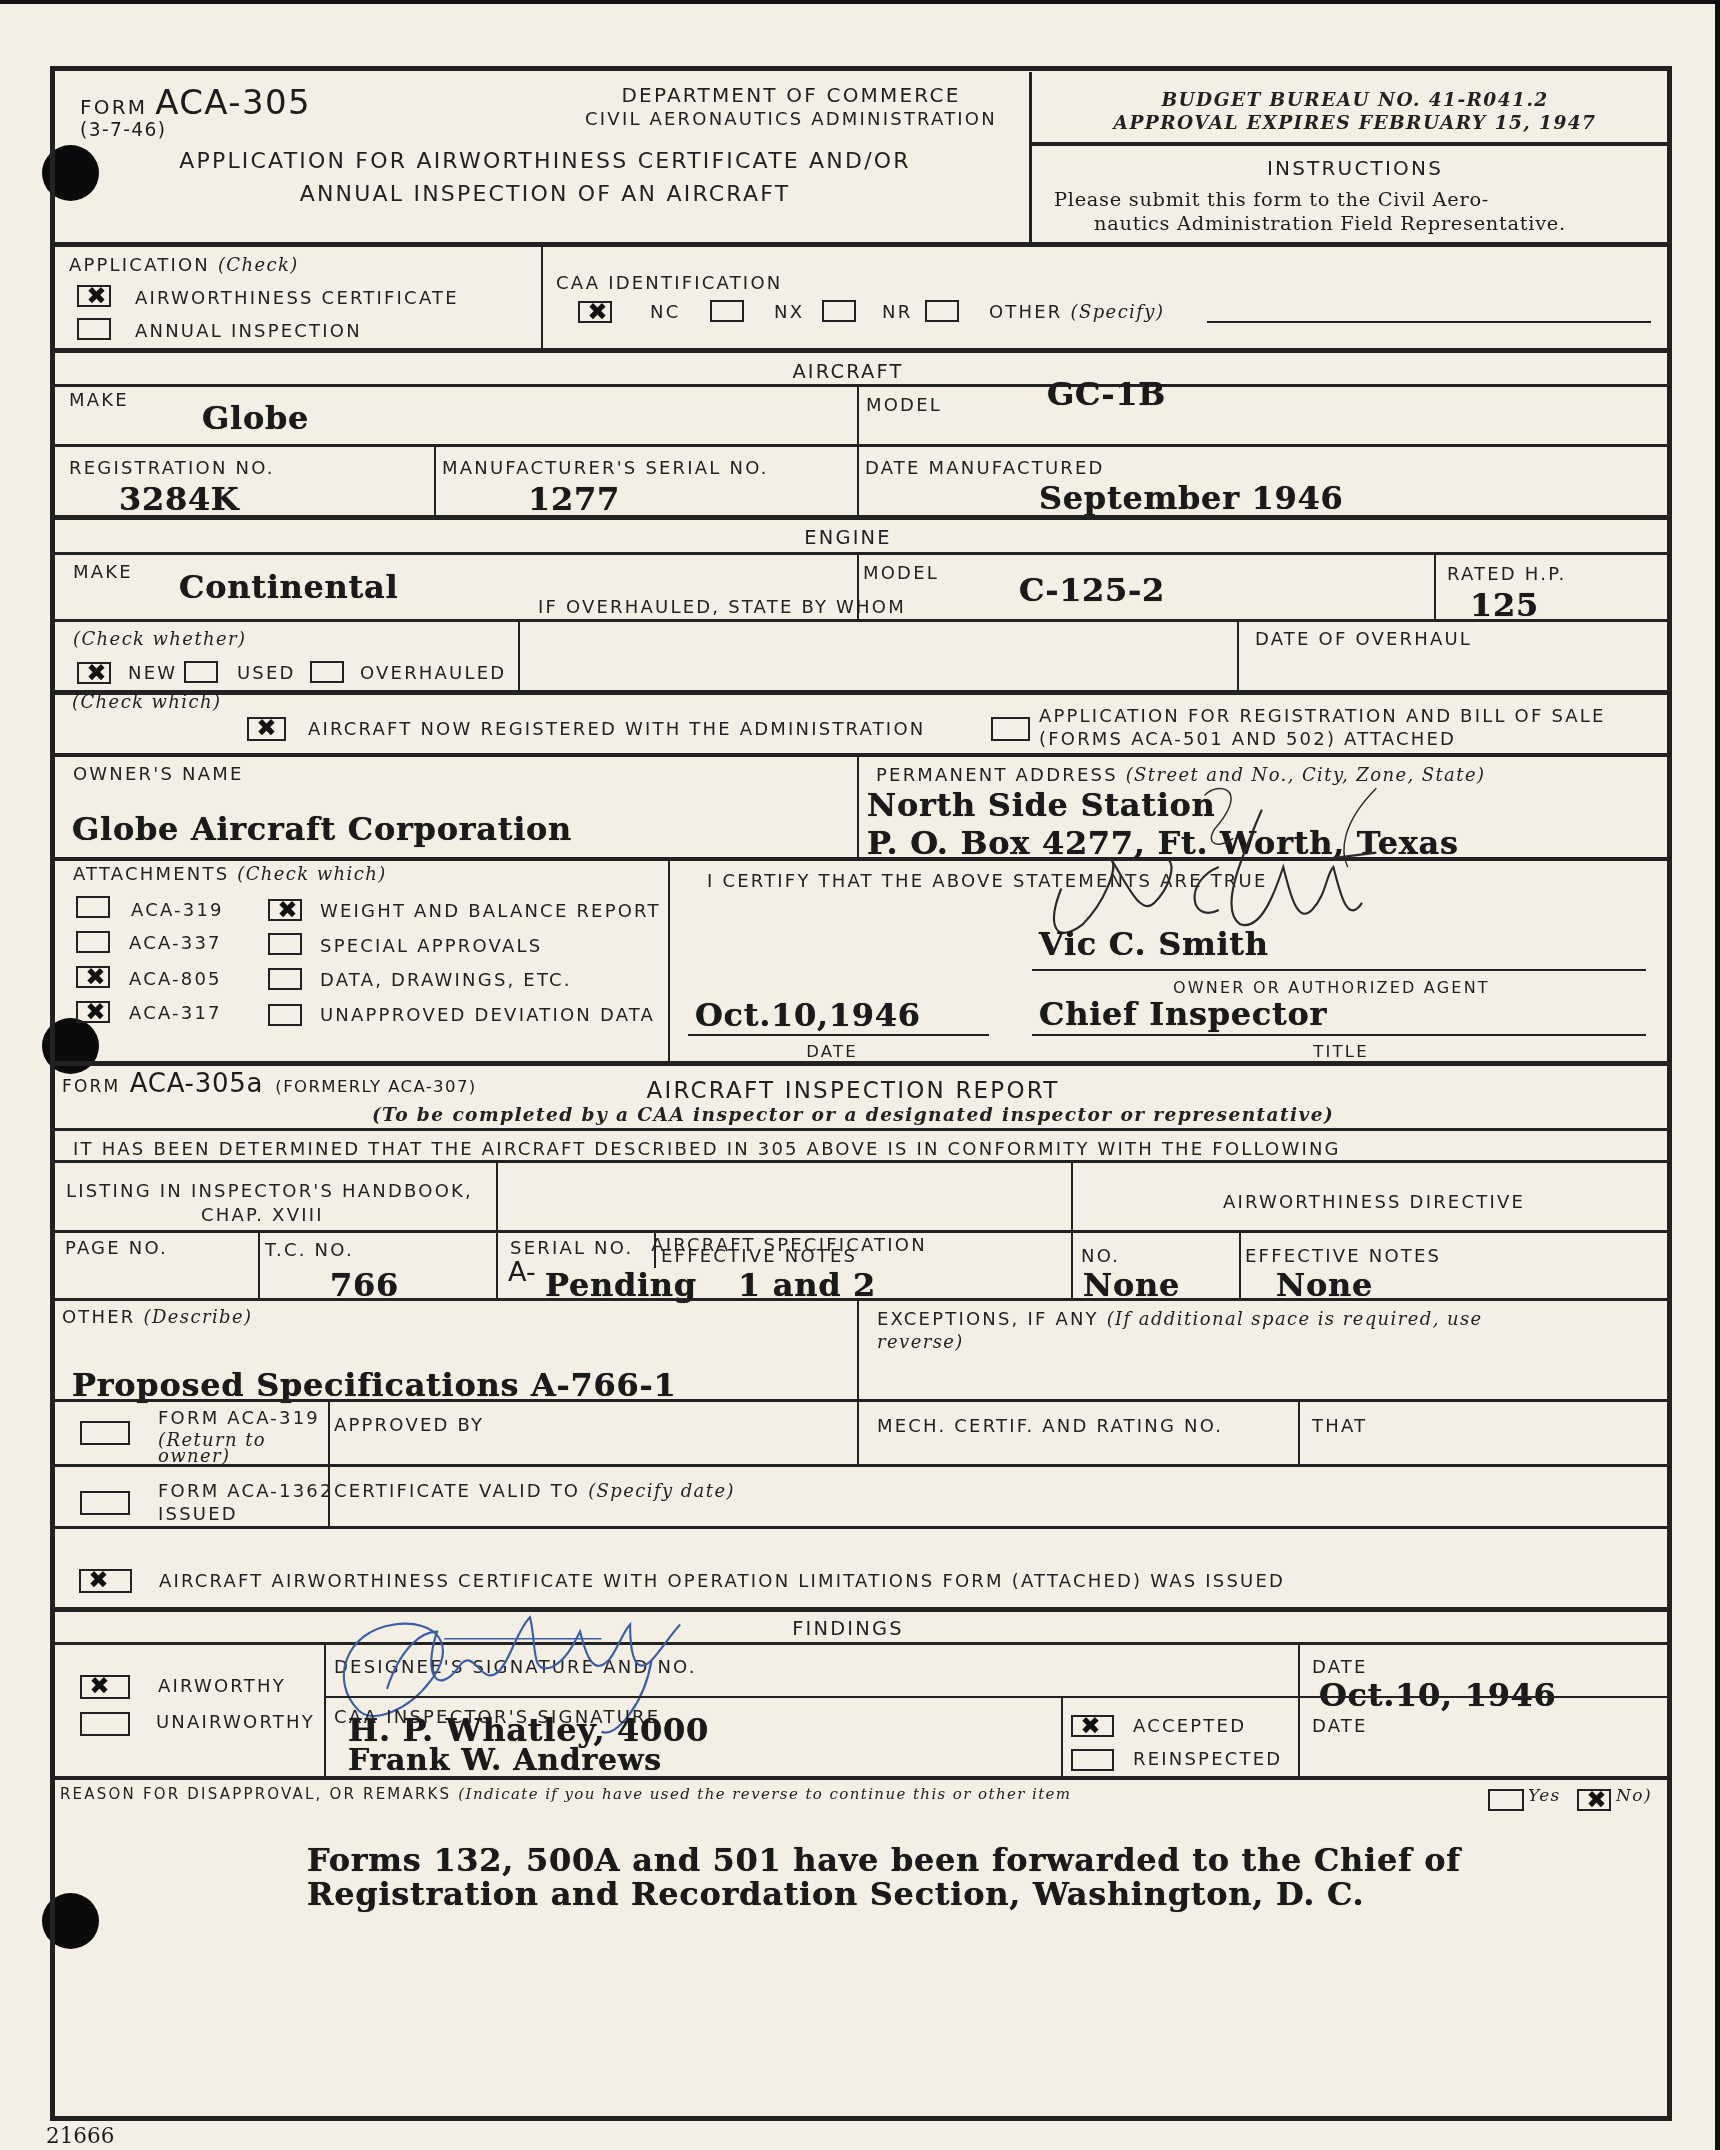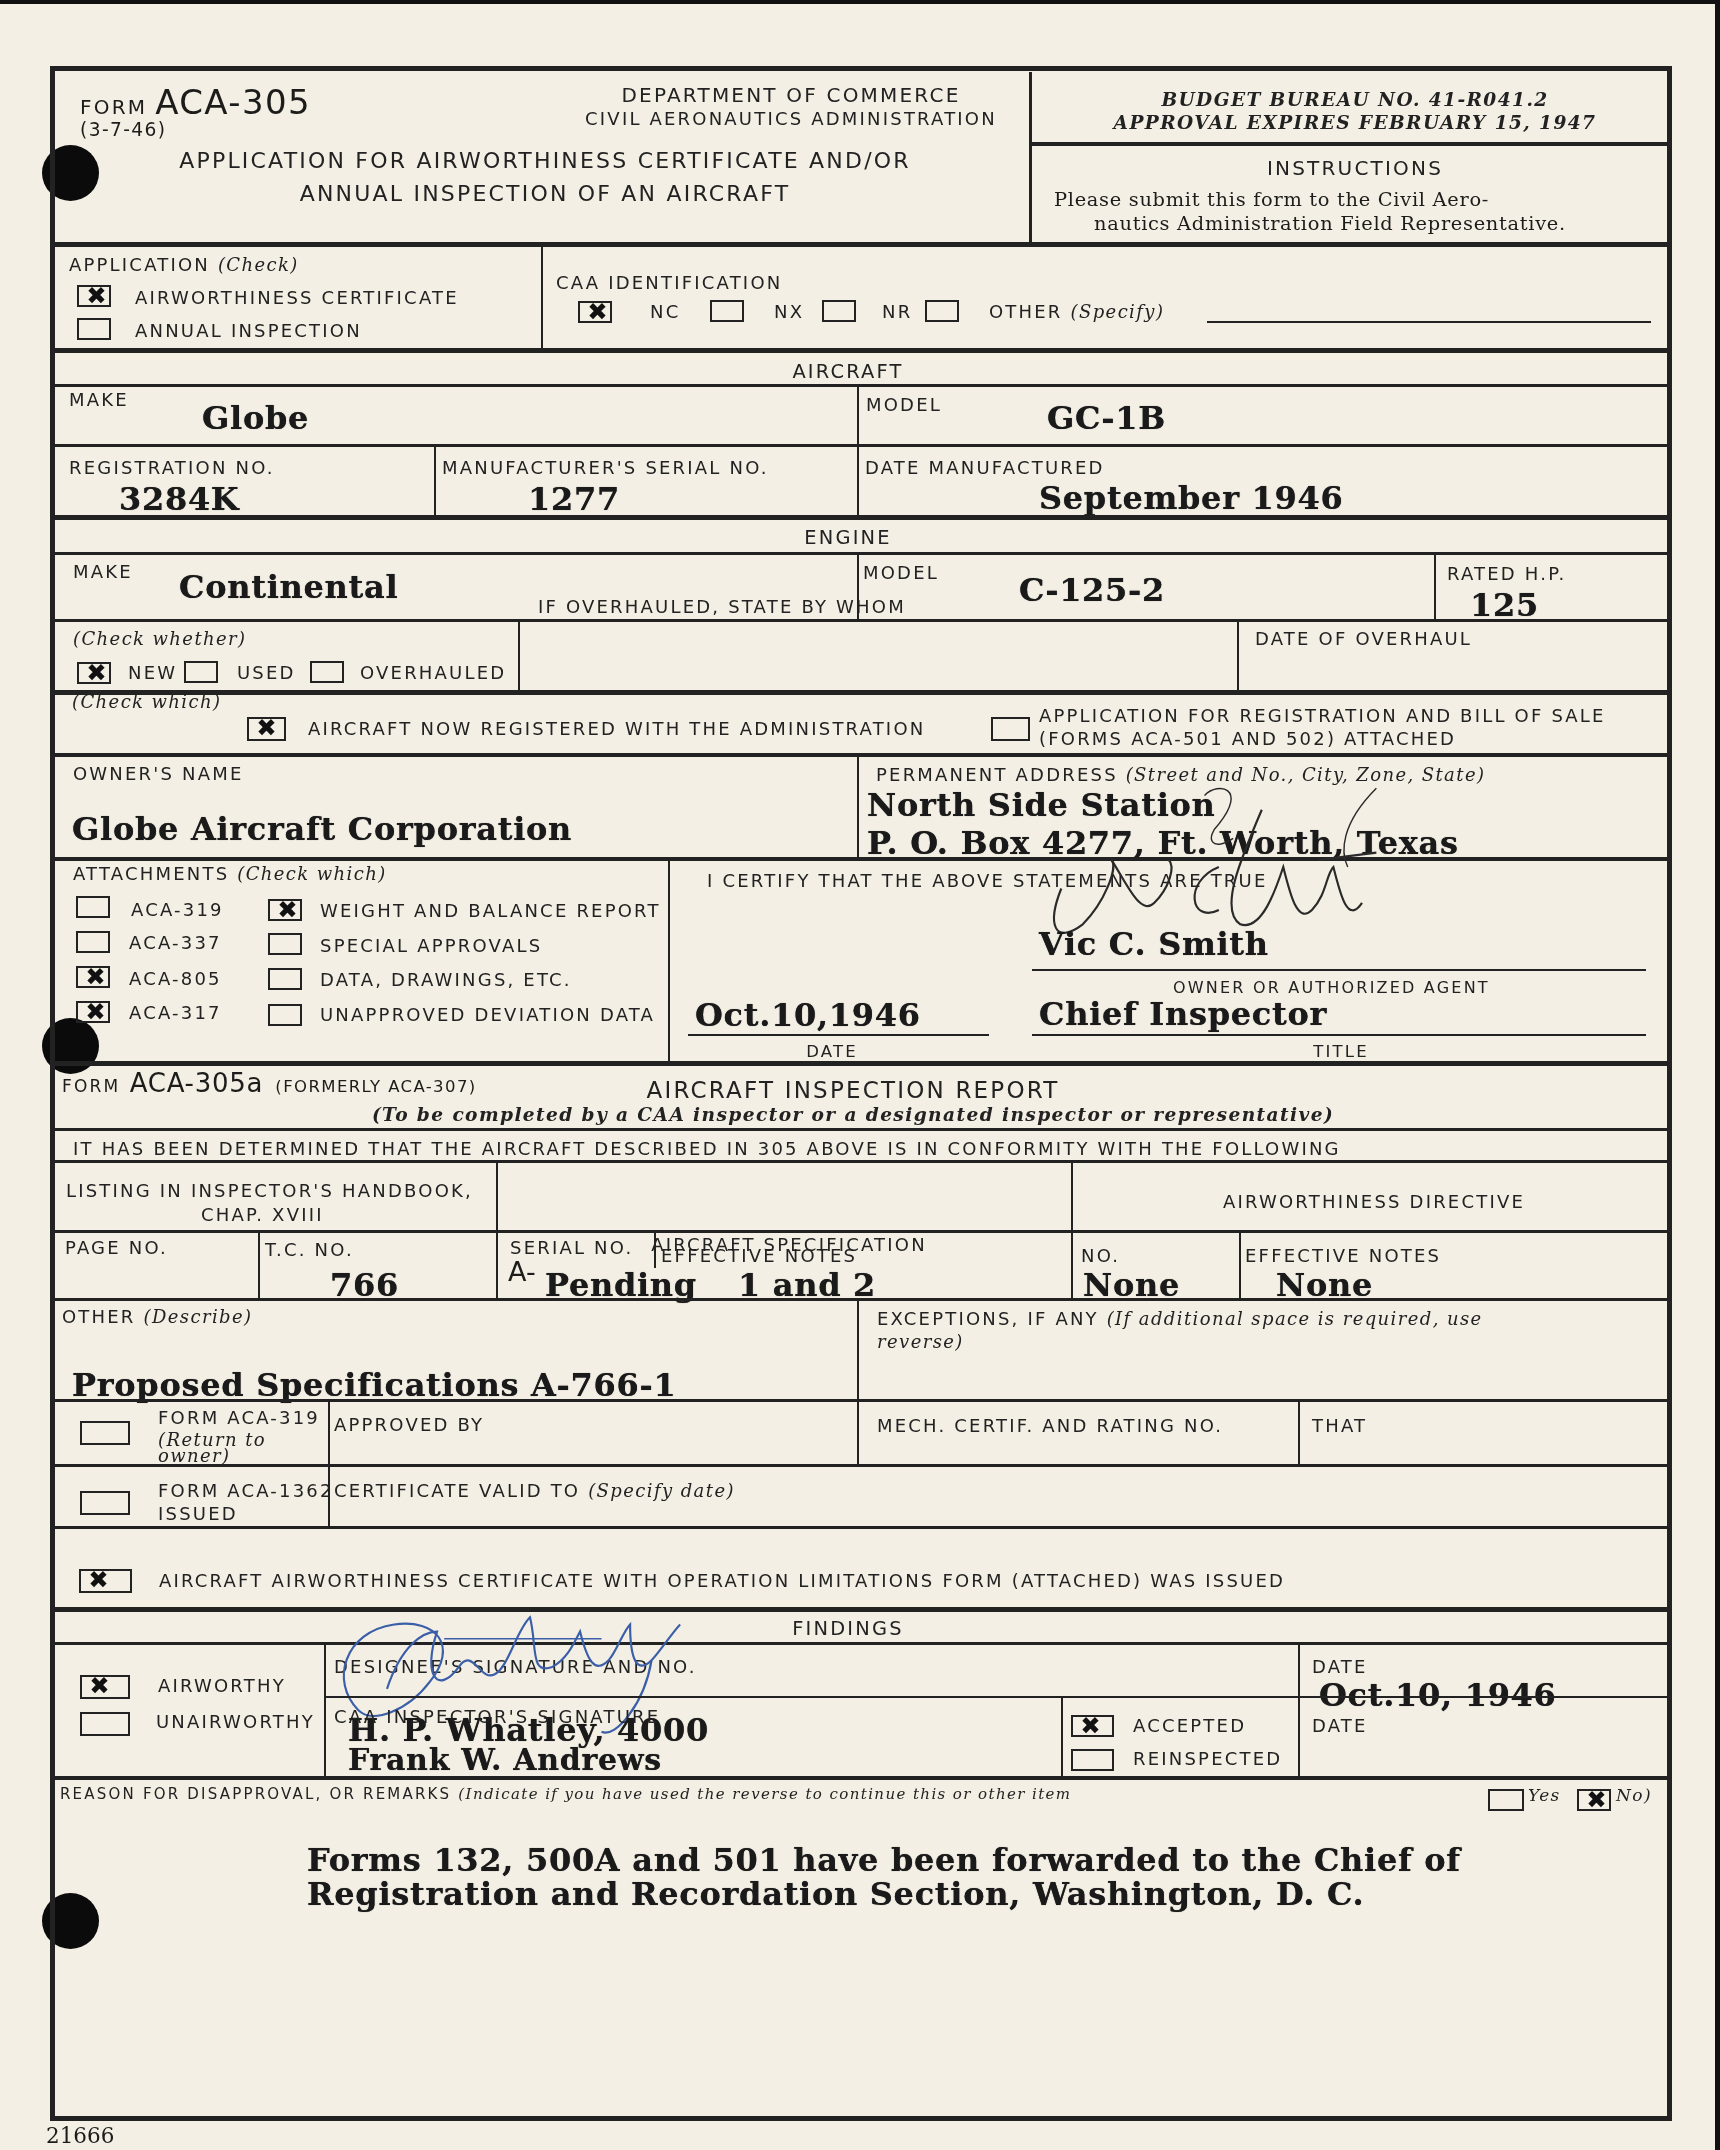--- a/index.html
+++ b/index.html
@@ -72,21 +72,21 @@
 <div class="lbl" style="left:989px; top:301px;"><span>OTHER</span> <i>(Specify)</i></div>
 <div class="hline" style="left:1207px; top:321px; width:444px; height:2.2px;"></div>
 <div class="hline" style="left:53px; top:348px; width:1617px; height:5px;"></div>
 
 <div class="ctr" style="left:848px; top:360px;">AIRCRAFT</div>
 <div class="hline" style="left:53px; top:384px; width:1617px; height:2.9px;"></div>
 <div class="lbl" style="left:69px; top:389px;">MAKE</div>
 <div class="typed" style="left:202px; top:399px;">Globe</div>
 <div class="vline" style="left:857px; top:386px; height:132px;"></div>
 <div class="lbl" style="left:866px; top:394px;">MODEL</div>
-<div class="typed" style="left:1047px; top:399px;">GC-1B</div>
+<div class="typed" style="left:1047px; top:375px;">GC-1B</div>
 <div class="hline" style="left:53px; top:444px; width:1617px; height:2.9px;"></div>
 <div class="lbl" style="left:69px; top:457px;">REGISTRATION NO.</div>
 <div class="typed" style="left:119px; top:480px;">3284K</div>
 <div class="vline" style="left:434px; top:446px; height:72px;"></div>
 <div class="lbl" style="left:442px; top:457px;">MANUFACTURER'S SERIAL NO.</div>
 <div class="typed" style="left:528px; top:480px;">1277</div>
 <div class="lbl" style="left:865px; top:457px;">DATE MANUFACTURED</div>
 <div class="typed" style="left:1039px; top:479px;">September 1946</div>
 <div class="hline" style="left:53px; top:515px; width:1617px; height:5px;"></div>
 

